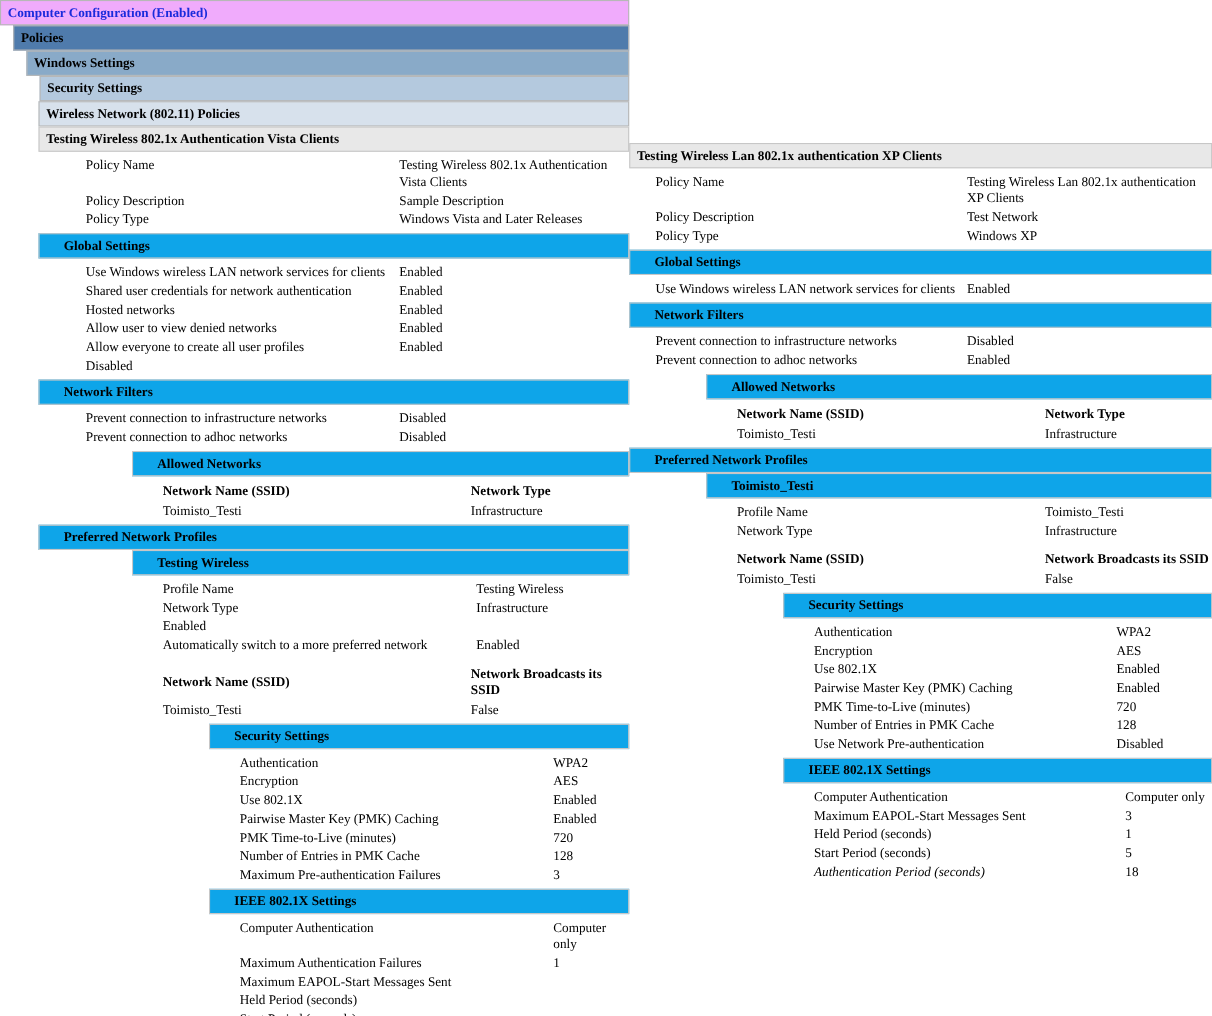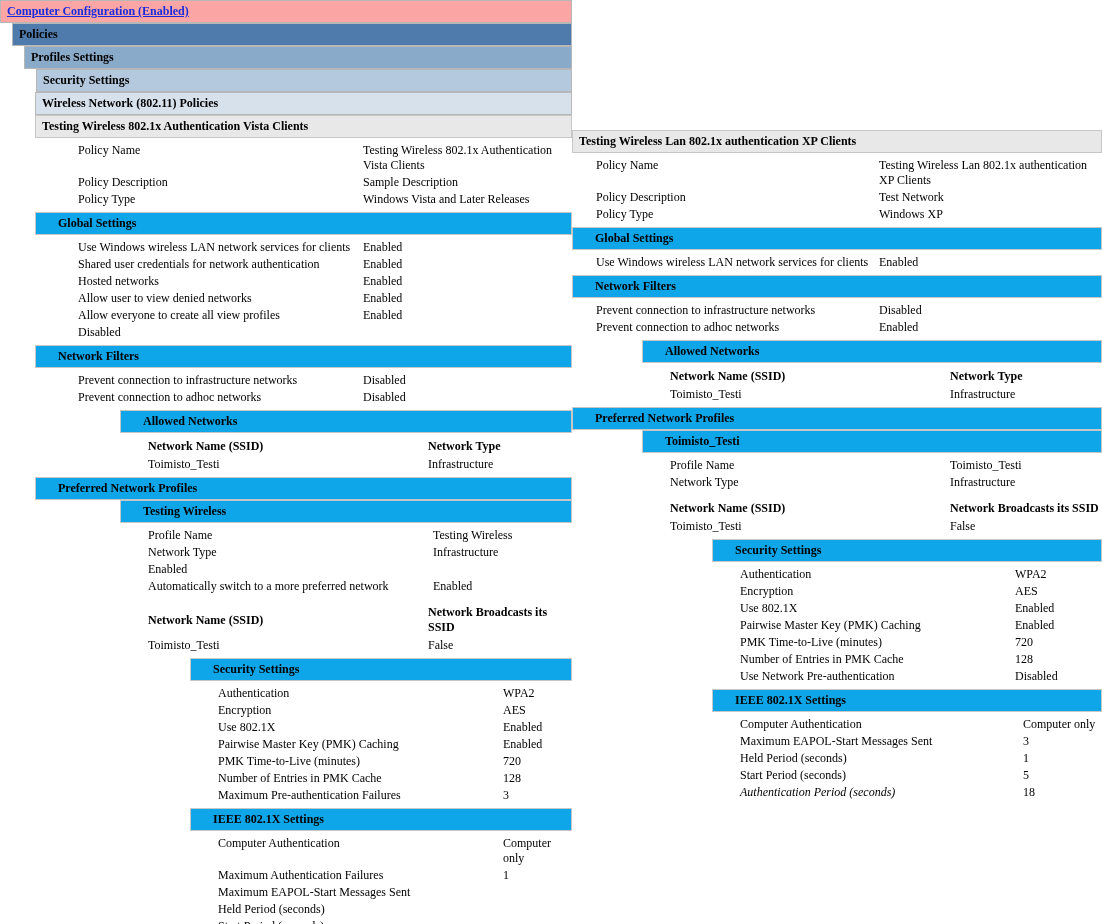--- a/index.html
+++ b/index.html
@@ -12,24 +12,23 @@
     width: 1102px;
   }
 
   
   .band {
     border: 1px solid #b7b7b7;
     padding: 3px 6px;
     font-size: 12px;
   }
   .band-top {
-    background: #fca5a5;
+    background: #f0abfc;
     color: #1a2bdc;
     font-weight: bold;
-    text-decoration: underline;
   }
   .band-l1 { background: #4f7bac; color: #000; font-weight: bold; }
   .band-l2 { background: #89aac8; color: #000; font-weight: bold; }
   .band-l3 { background: #b4c9de; color: #000; font-weight: bold; }
   .band-l4 { background: #d7e1ec; color: #000; font-weight: bold; }
 
   .section-hdr {
     background: #e8e8e8;
     border: 1px solid #c7c7c7;
     padding: 3px 6px;
@@ -70,21 +69,21 @@
   .ind-r4 { margin-left: 140px; }
 
 </style>
 </head>
 <body>
 
 <div class="two-col">
   <div class="left-col">
     <div class="band band-top">Computer Configuration (Enabled)</div>
     <div class="band band-l1 ind1">Policies</div>
-    <div class="band band-l2 ind2">Profiles Settings</div>
+    <div class="band band-l2 ind2">Windows Settings</div>
     <div class="band band-l3 ind3">Security Settings</div>
     <div class="band band-l4 ind4">Wireless Network (802.11) Policies</div>
 
     <div class="section-hdr ind4">Testing Wireless 802.1x Authentication Vista Clients</div>
     <div class="content-pad ind5">
       <div class="kv">
           <div class="k">Policy Name</div>
           <div class="v">Testing Wireless 802.1x Authentication Vista Clients</div>
         </div>
       <div class="kv">
@@ -109,21 +108,21 @@
         </div>
         <div class="kv">
           <div class="k">Hosted networks</div>
           <div class="v">Enabled</div>
         </div>
         <div class="kv">
           <div class="k">Allow user to view denied networks</div>
           <div class="v">Enabled</div>
         </div>
         <div class="kv">
-          <div class="k">Allow everyone to create all view profiles</div>
+          <div class="k">Allow everyone to create all user profiles</div>
           <div class="v">Enabled</div>
         </div>
         <div class="kv">
           <div class="v">Disabled</div>
         </div>
       </div>
 
     <div class="section-sub ind4">Network Filters</div>
     <div class="content-pad ind5" id="left-filters">
         <div class="kv">

